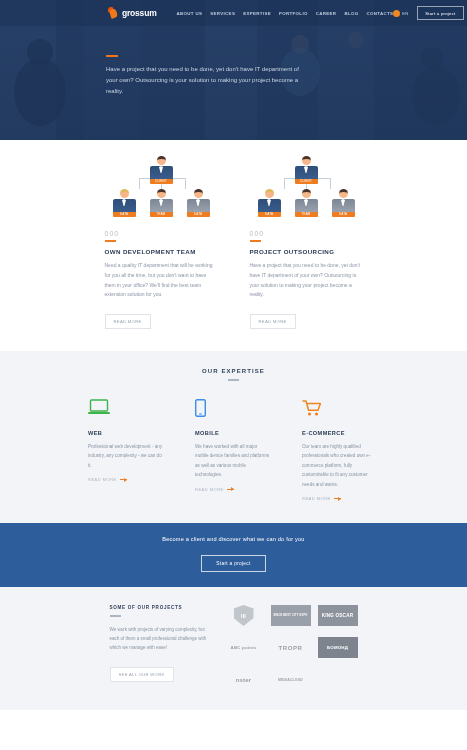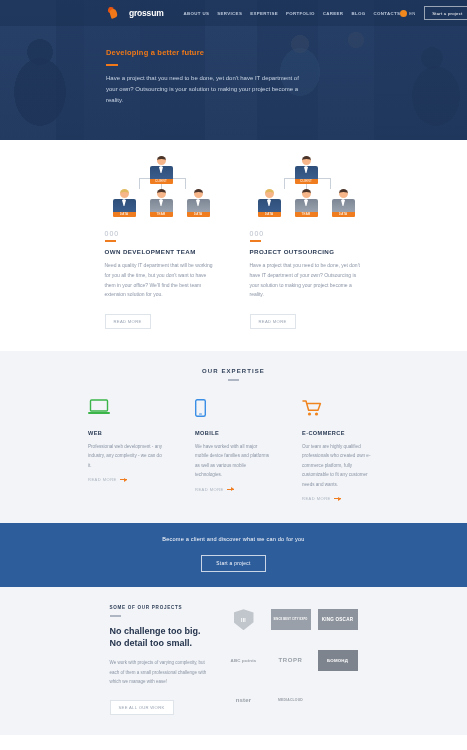--- a/index.html
+++ b/index.html
@@ -60,21 +60,21 @@
   .hero-desc {
     color: #c8d4e4; font-size: 6px; line-height: 1.85; max-width: 205px;
   }
 
   
   .nav {
     position: absolute; top: 0; left: 0; right: 0; height: 26px;
     display: flex; align-items: center; z-index: 10;
     background: rgba(28,50,86,.55);
   }
-  .logo { display: flex; align-items: center; gap: 10px; margin-left: 108px; }
+  .logo { display: flex; align-items: center; gap: 3px; margin-left: 108px; }
   .logo-mark { position: relative; width: 11px; height: 12px; }
   .logo-mark .leaf {
     position: absolute; width: 7px; height: 9px; border-radius: 50% 50% 50% 10%;
     background: #f07818; transform: rotate(-18deg); left: 2px; top: 2px;
   }
   .logo-mark .leaf2 {
     position: absolute; width: 5px; height: 6px; border-radius: 50% 10% 50% 50%;
     background: #e8540f; left: 0px; top: 0px; transform: rotate(12deg);
   }
   .logo-text { color: #ffffff; font-size: 8.5px; font-weight: bold; letter-spacing: -.2px; }
@@ -232,21 +232,20 @@
       <div class="nav-right">
         <div class="lang">
           <span class="lang-flag"></span>
           <span class="lang-code">EN</span>
         </div>
         <button class="btn-outline-sm">Start a project</button>
       </div>
     </div>
 
     <div class="hero-inner">
-      <div class="hero-eyebrow">Developing a better future</div>
       <div class="hero-rule"></div>
       <div class="hero-desc">Have a project that you need to be done, yet don't have IT department of your own? Outsourcing is your solution to making your project become a reality.</div>
 
     </div>
   </div>
 
   <div class="services">
 
     <div class="svc-card">
       <div class="illus">
@@ -378,24 +377,20 @@
 
   <div class="cta">
     <div class="cta-text">Become a client and discover what we can do for you</div>
     <button class="btn-cta">Start a project</button>
   </div>
 
   <div class="projects">
     <div class="proj-left">
       <div class="proj-eyebrow">SOME OF OUR PROJECTS</div>
       <div class="proj-rule"></div>
-      <div class="proj-head">
-        <div>No challenge too big.</div>
-        <div>No detail too small.</div>
-      </div>
       <div class="proj-text">We work with projects of varying complexity, but each of them a small professional challenge with which we manage with ease!</div>
       <button class="btn-ghost">SEE ALL OUR WORK</button>
     </div>
 
     <div class="logo-grid">
       <div class="client-logo cl-shield">
         <span class="sh">III</span>
       </div>
       <div class="client-logo cl-box" style="font-size:2.6px;padding:2px;text-align:center;line-height:1.3;">SINCE BEST CITY EXPO</div>
       <div class="client-logo cl-box2">KING OSCAR</div>

